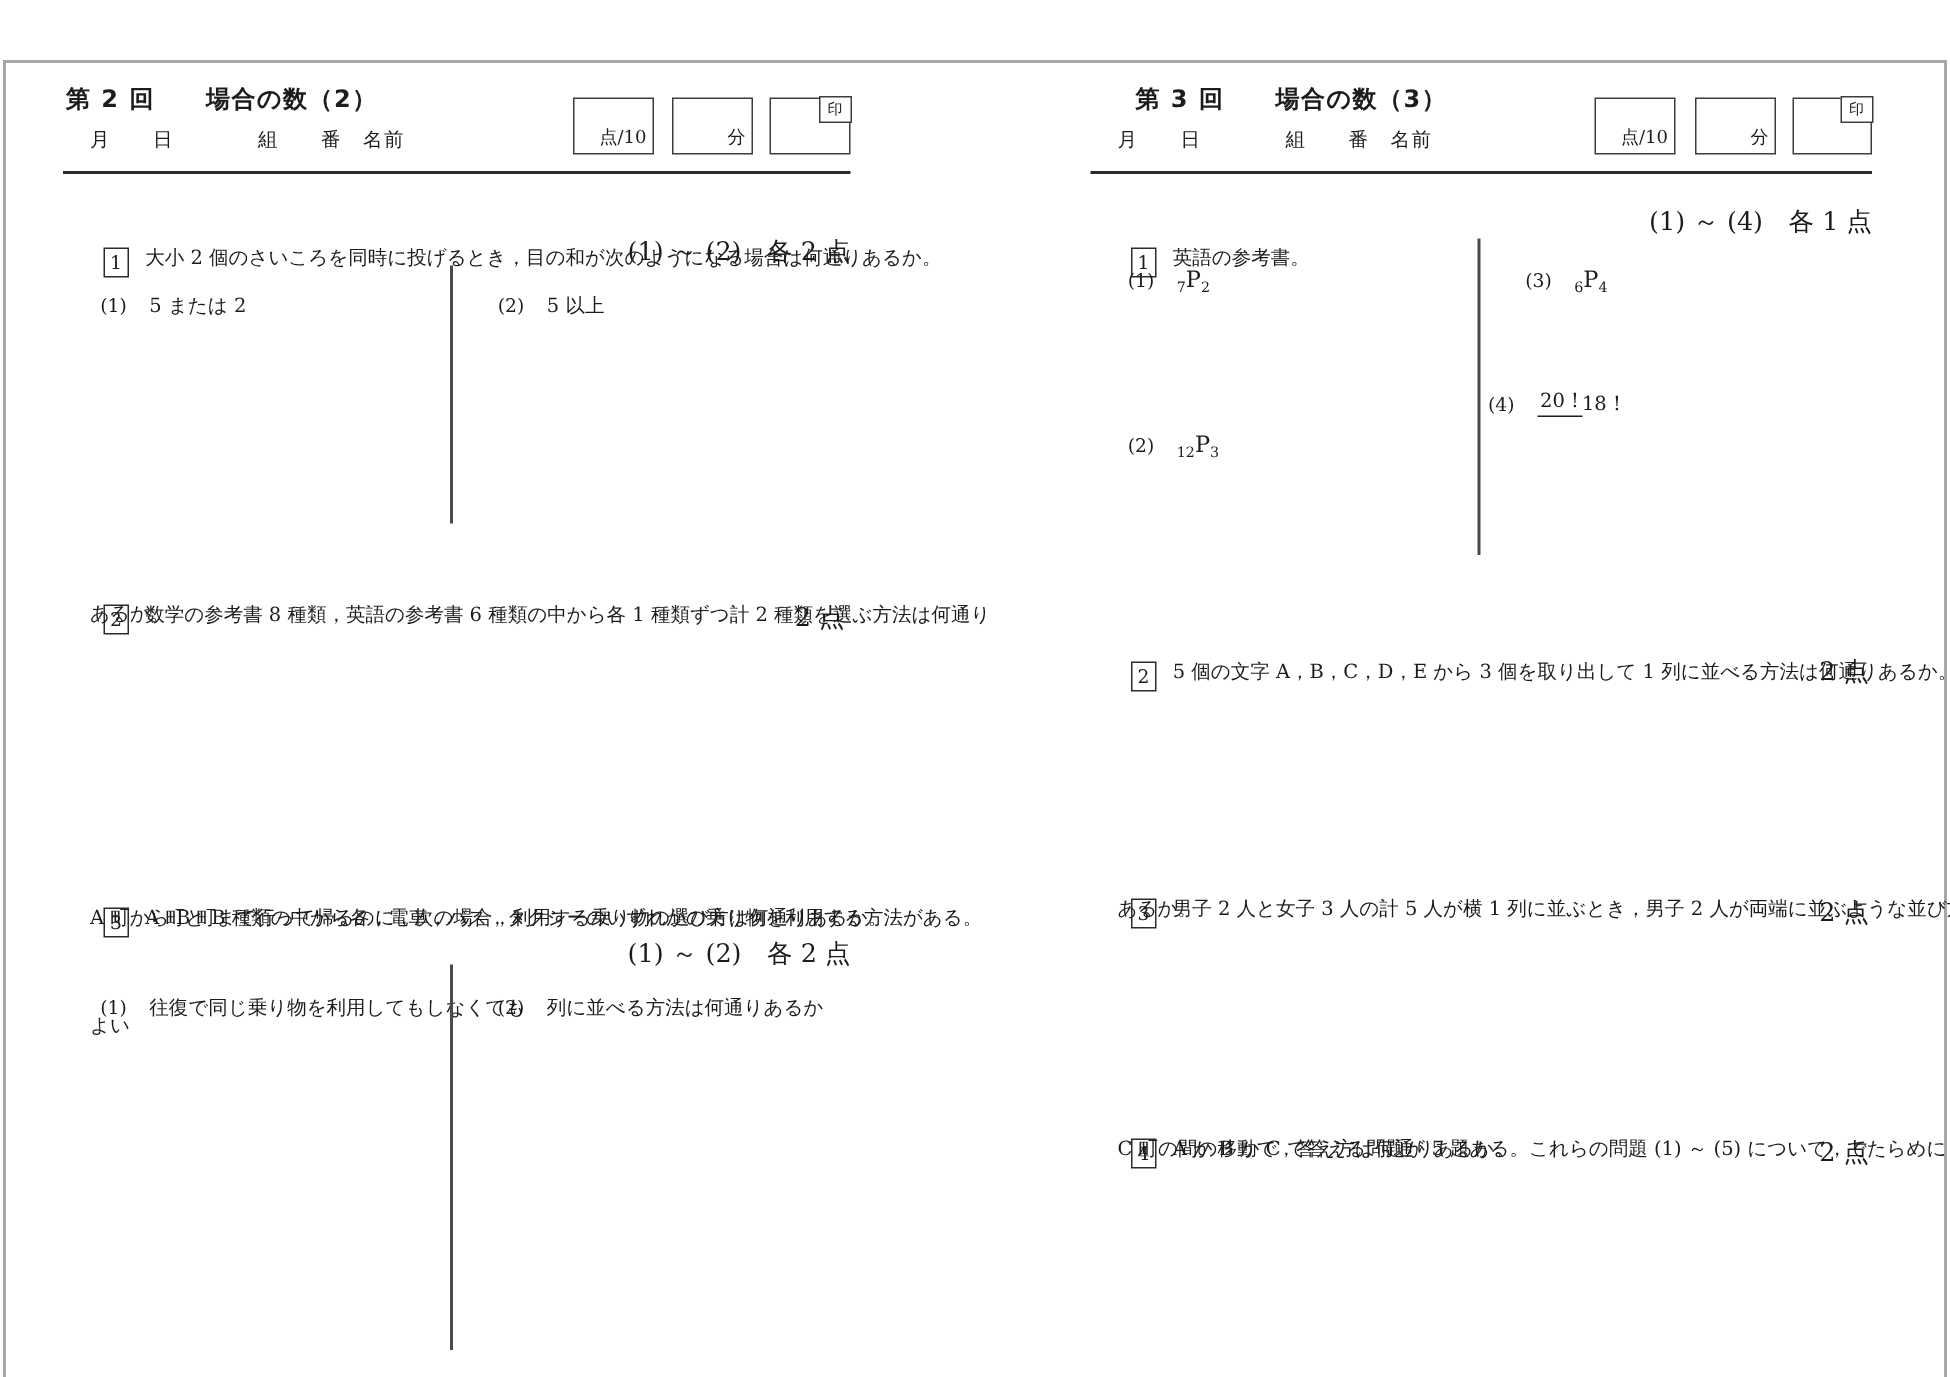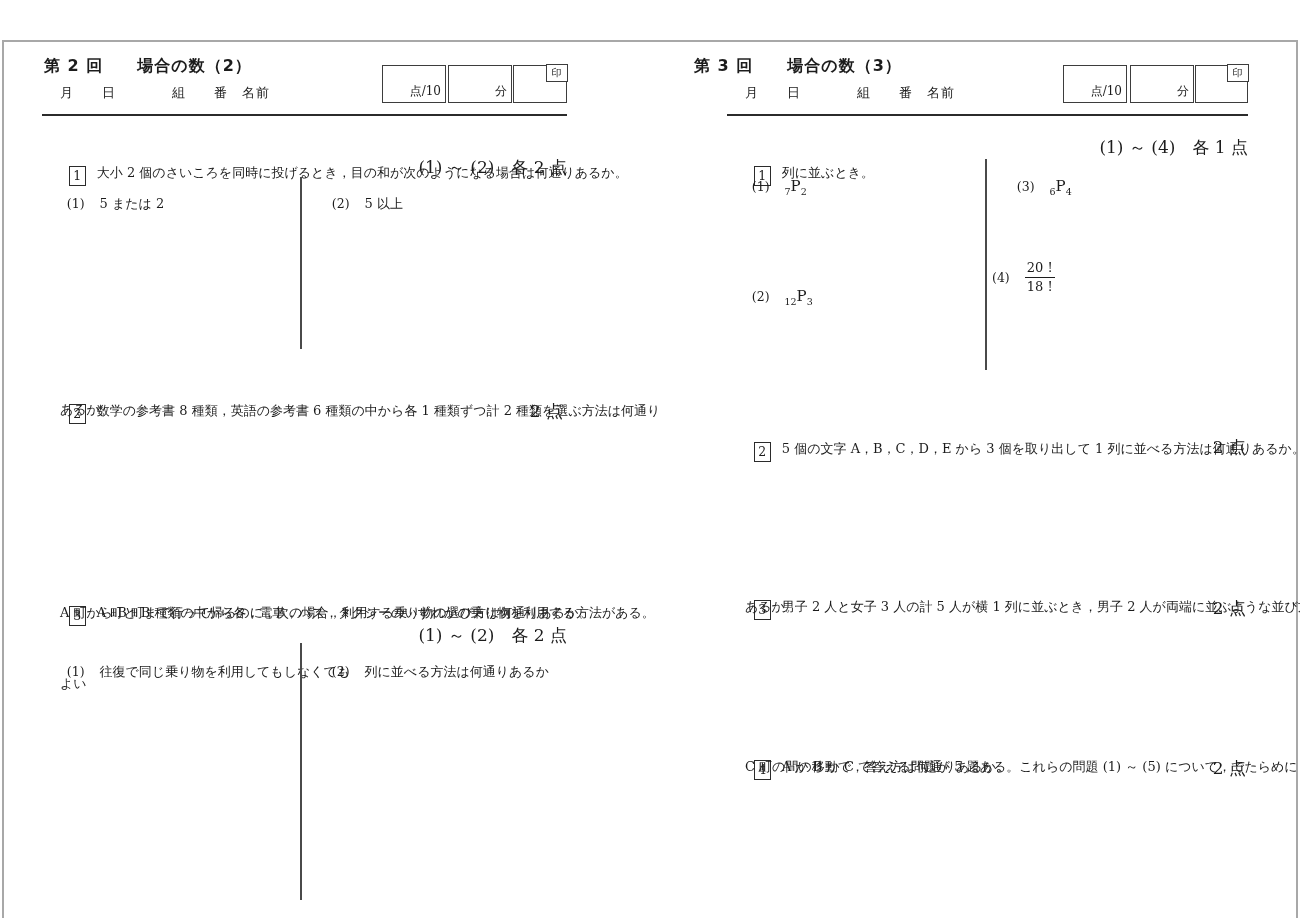--- a/index.html
+++ b/index.html
@@ -2,36 +2,36 @@
 <html><head>
 <meta charset="utf-8">
 <style>
   html,body{margin:0;padding:0;background:#fff;}
   .canvas{position:relative;width:1300px;height:918px;background:#ffffff;
           font-family:"DejaVu Serif","Liberation Serif",serif;color:#1c1c1c;overflow:hidden;margin-top:32px;}
   .frame{position:absolute;left:2px;top:8px;right:2px;bottom:2px;border:2px solid #a8a8a8;}
   .title{position:absolute;font-family:"DejaVu Sans","Liberation Sans",sans-serif;
          font-weight:bold;font-size:16px;letter-spacing:1px;white-space:pre;}
   .subhead{position:absolute;font-size:13px;white-space:pre;letter-spacing:1px;}
-  .hbox{position:absolute;width:64px;height:38px;border:1.6px solid #3d3d3d;background:#fff;box-sizing:border-box;}
+  .hbox{position:absolute;width:54px;height:38px;border:1.6px solid #3d3d3d;background:#fff;box-sizing:border-box;}
   .hbox .blabel{position:absolute;right:4px;bottom:2px;font-size:12px;white-space:pre;}
   .stampcell{position:absolute;top:-1.6px;right:-1.6px;width:20px;height:16px;border:1.4px solid #3d3d3d;
              display:flex;align-items:center;justify-content:center;font-size:10px;background:#fff;}
   .rule{position:absolute;height:2px;background:#2b2b2b;}
   .numbox{display:inline-block;width:15px;height:18px;border:1.3px solid #2b2b2b;text-align:center;
           font-size:12.5px;line-height:18px;vertical-align:-3px;margin-right:11px;}
   .stmt-block{position:absolute;font-size:13px;line-height:27px;white-space:pre;}
   .pts{position:absolute;font-size:17px;text-align:right;white-space:pre;}
   .part{position:absolute;white-space:pre;font-size:13px;}
   .plabel{font-size:12.5px;margin-right:15px;}
   .vdiv{position:absolute;width:2px;background:#4a4a4a;}
   sub.msub{font-size:9.5px;line-height:0;}
   .mletter{font-size:15px;}
   .fracline{position:absolute;display:flex;align-items:center;white-space:pre;}
-  .frac{display:inline-flex;flex-direction:column;align-items:center;font-size:13px;line-height:16px;}
+  .frac{display:inline-flex;flex-direction:row;align-items:center;font-size:13px;line-height:16px;}
   .fnum{border-bottom:1.3px solid #1c1c1c;padding:0 2px 1px;}
   .fden{padding-top:1px;}
 </style>
 </head>
 <body>
 
 <div class="canvas">
   <div class="frame"></div>
 
   <div>
@@ -77,37 +77,37 @@
       <span class="plabel">(1)</span><span>往復で同じ乗り物を利用してもしなくても</span>
     </div>
     <div class="part" style="left:60px;top:643px">よい</div>
     <div class="vdiv" style="left:300px;top:611px;height:257px"></div>
     <div class="part" style="left:307px;top:616px">
       <span class="plabel">(2)</span><span>列に並べる方法は何通りあるか</span>
     </div>
   </div>
 
   <div>
-    <div class="title" style="left:694px;top:24px">第 3 回　　場合の数（3）</div>
+    <div class="title" style="left:757px;top:24px">第 3 回　　場合の数（3）</div>
     <div class="subhead" style="left:745px;top:52px">月　　日　　　　組　　番　名前</div>
 
     <div class="hbox" style="left:1063px;top:33px">
       <span class="blabel">点/10</span>
     </div>
     <div class="hbox" style="left:1130px;top:33px">
       <span class="blabel">分</span>
     </div>
     <div class="hbox" style="left:1195px;top:33px;width:53px">
       <span class="stampcell">印</span>
     </div>
 
     <div class="rule" style="left:727px;top:82px;width:521px"></div>
 
     <div class="stmt-block" style="left:729px;top:100px">
-      <span class="numbox">1</span><span>列に並ぶとき。</span>
+      <span class="numbox">1</span><span>英語の参考書。</span>
     </div>
     <div class="pts" style="left:727px;top:104px;width:521px">(1) ～ (4)　各 1 点</div>
 
     <div class="part" style="left:727px;top:130px">
       <span class="plabel">(1)</span><span class="mexpr"><sub class="msub">7</sub><span class="mletter">P</span><sub class="msub">2</sub></span>
     </div>
     <div class="part" style="left:992px;top:130px">
       <span class="plabel">(3)</span><span class="mexpr"><sub class="msub">6</sub><span class="mletter">P</span><sub class="msub">4</sub></span>
     </div>
     <div class="part" style="left:727px;top:240px">

